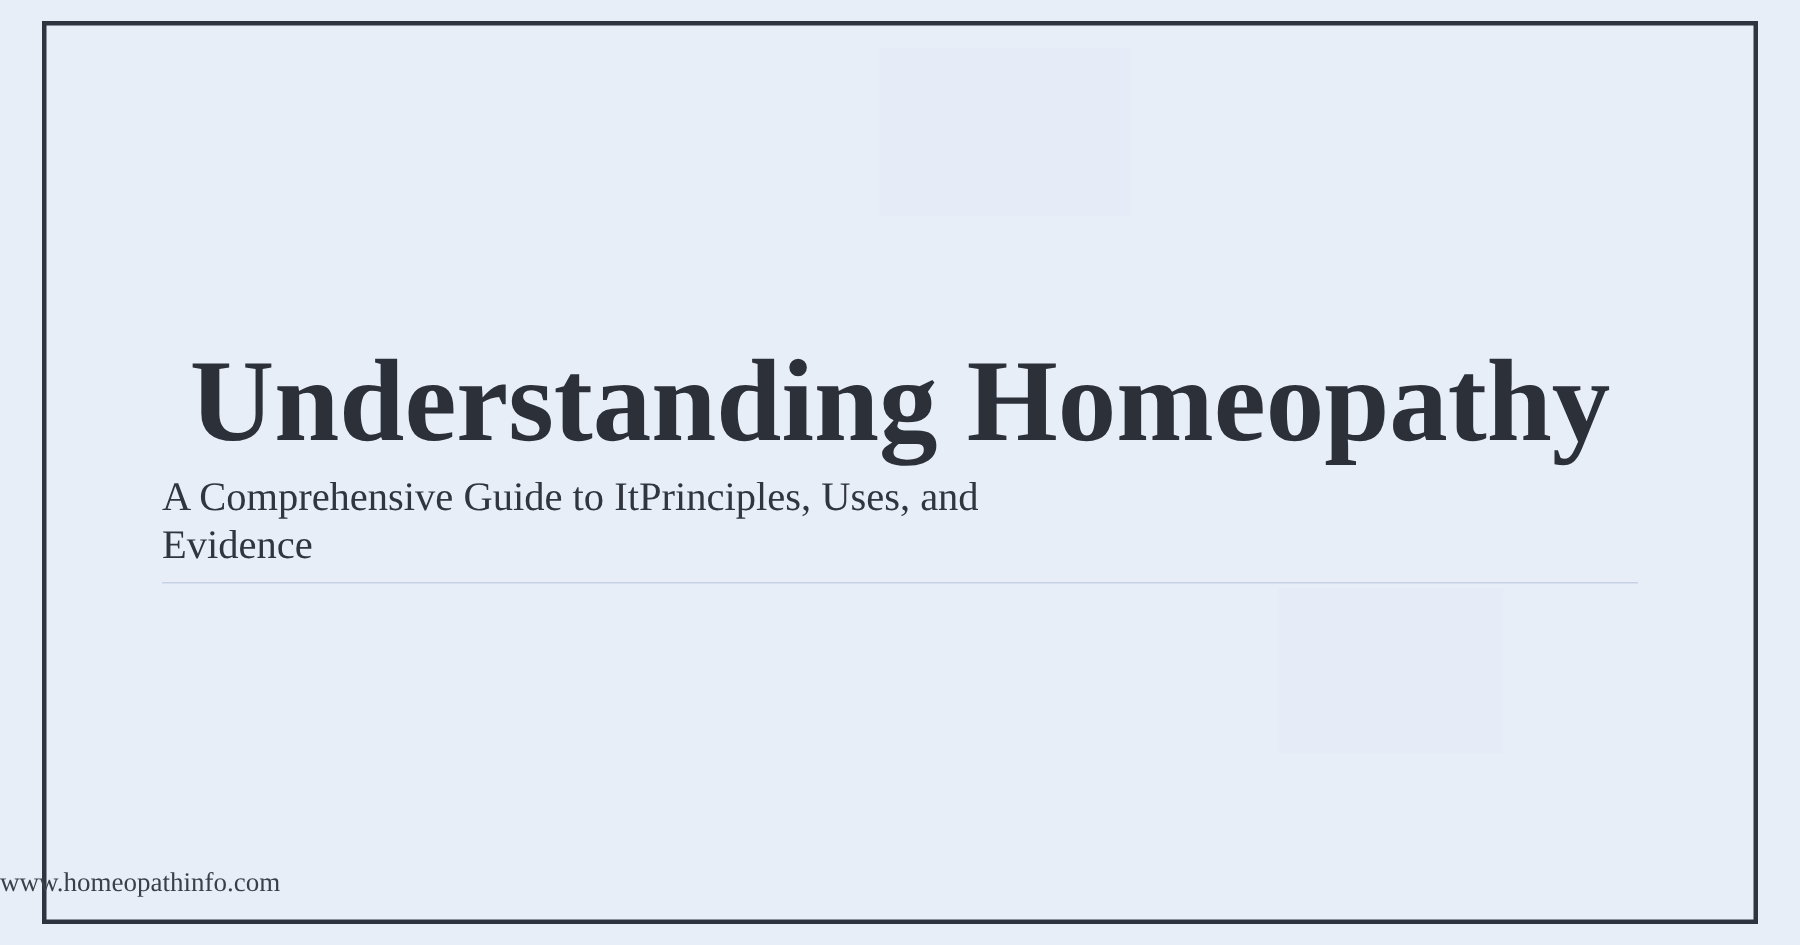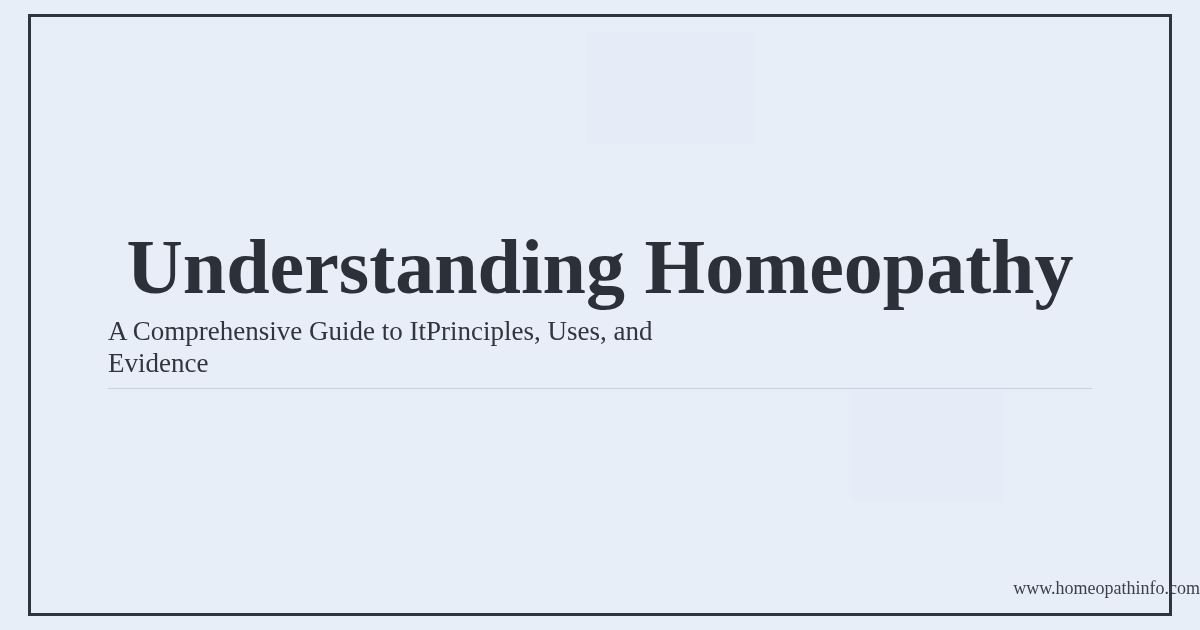--- a/index.html
+++ b/index.html
@@ -83,21 +83,21 @@
     top: 388px;
     width: 984px;
     height: 1px;
     background: #c6d2e4;
   }
   .footer {
     position: absolute;
     left: 0;
     top: 578px;
     width: 1200px;
-    text-align: right;
+    text-align: left;
     font-family: "Liberation Serif", serif;
     font-size: 18px;
     color: #3a3f48;
   }
 </style>
 </head>
 <body>
 
 <div class="poster">
 

